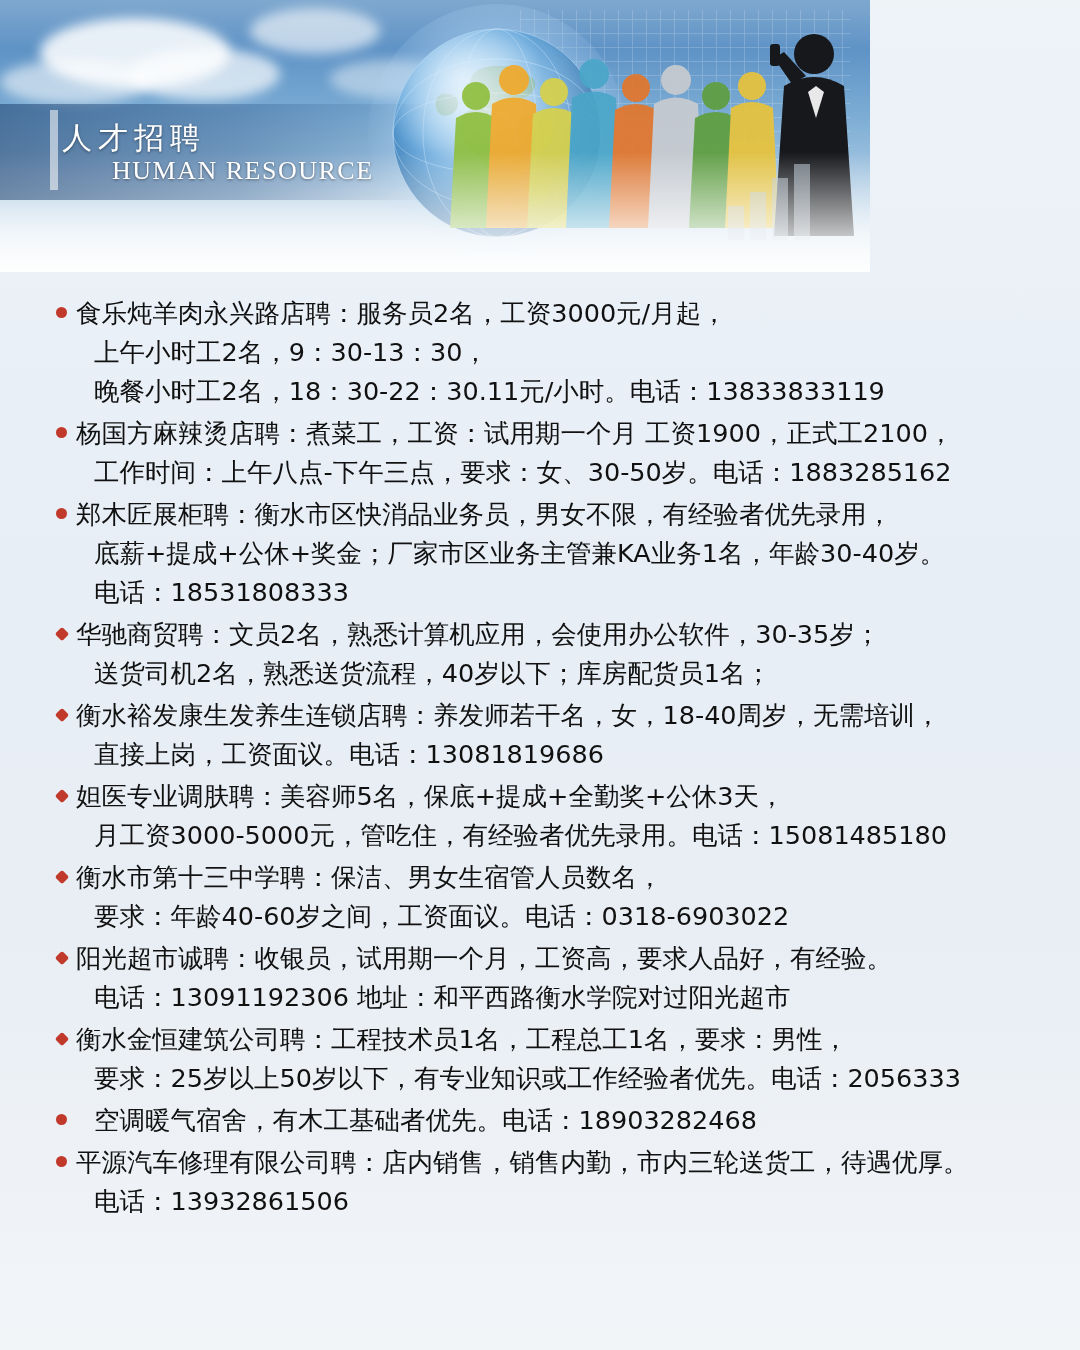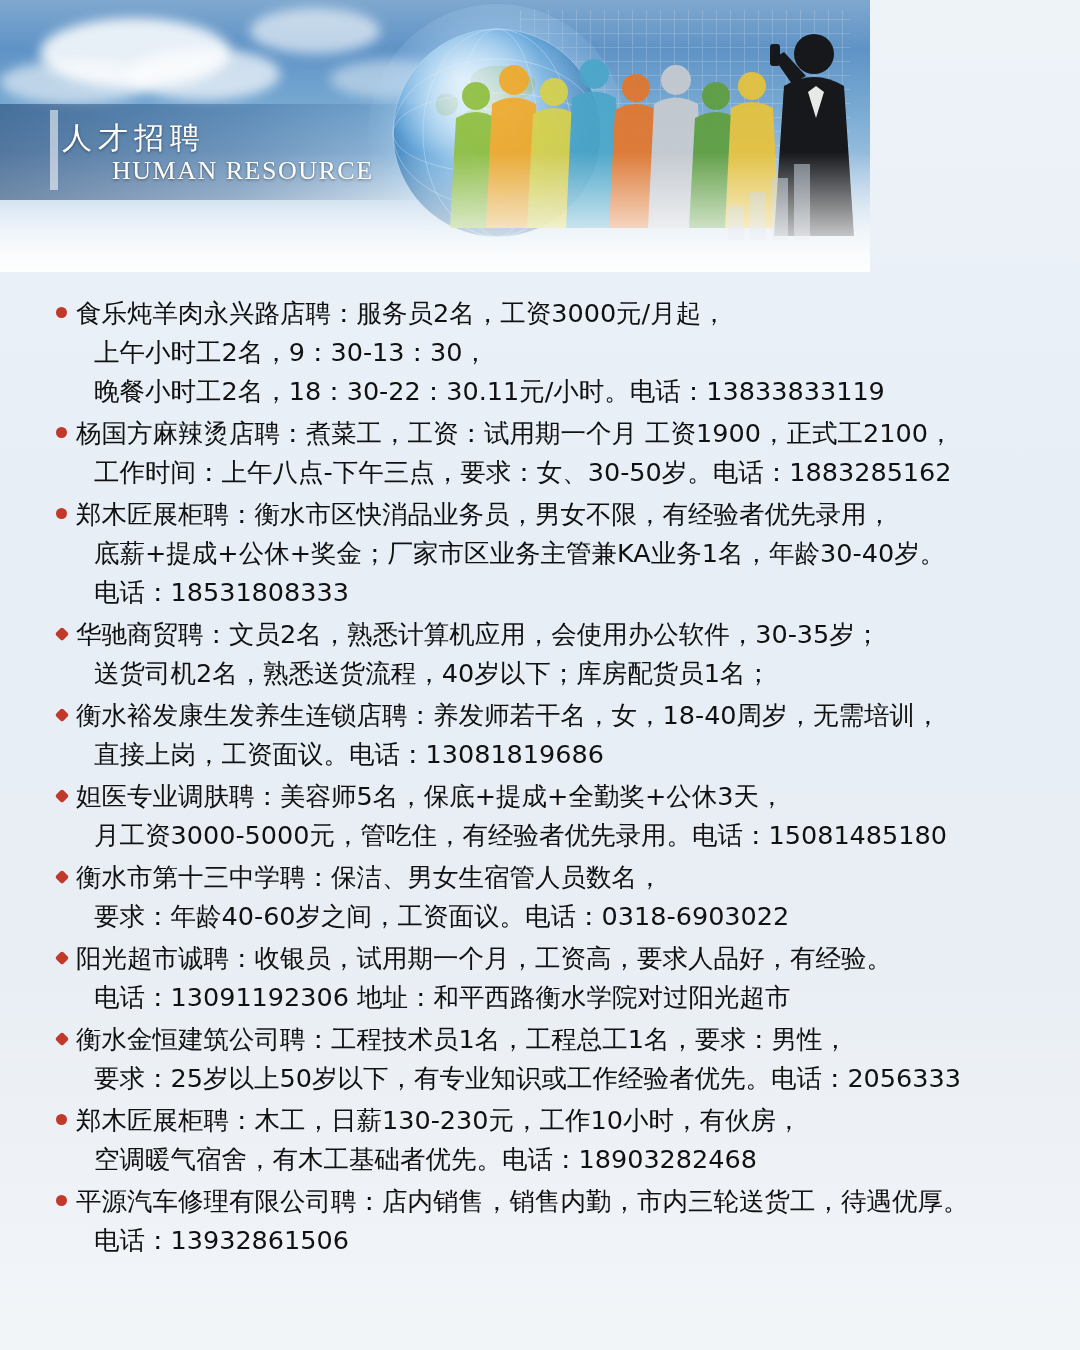--- a/index.html
+++ b/index.html
@@ -344,21 +344,20 @@
     </div>
 
     <div class="entry">
       <span class="bullet diamond" style="background: rgb(192, 57, 43);"></span>
       <div class="line">衡水金恒建筑公司聘：工程技术员1名，工程总工1名，要求：男性，</div>
       <div class="line cont">要求：25岁以上50岁以下，有专业知识或工作经验者优先。电话：2056333</div>
     </div>
 
     <div class="entry">
       <span class="bullet" style="background: rgb(192, 57, 43);"></span>
-      <div class="line">郑木匠展柜聘：木工，日薪130-230元，工作10小时，有伙房，</div>
       <div class="line cont">空调暖气宿舍，有木工基础者优先。电话：18903282468</div>
     </div>
 
 
     <div class="entry">
       <span class="bullet" style="background: rgb(192, 57, 43);"></span>
       <div class="line">平源汽车修理有限公司聘：店内销售，销售内勤，市内三轮送货工，待遇优厚。</div>
       <div class="line cont">电话：13932861506</div>
     </div>
 

